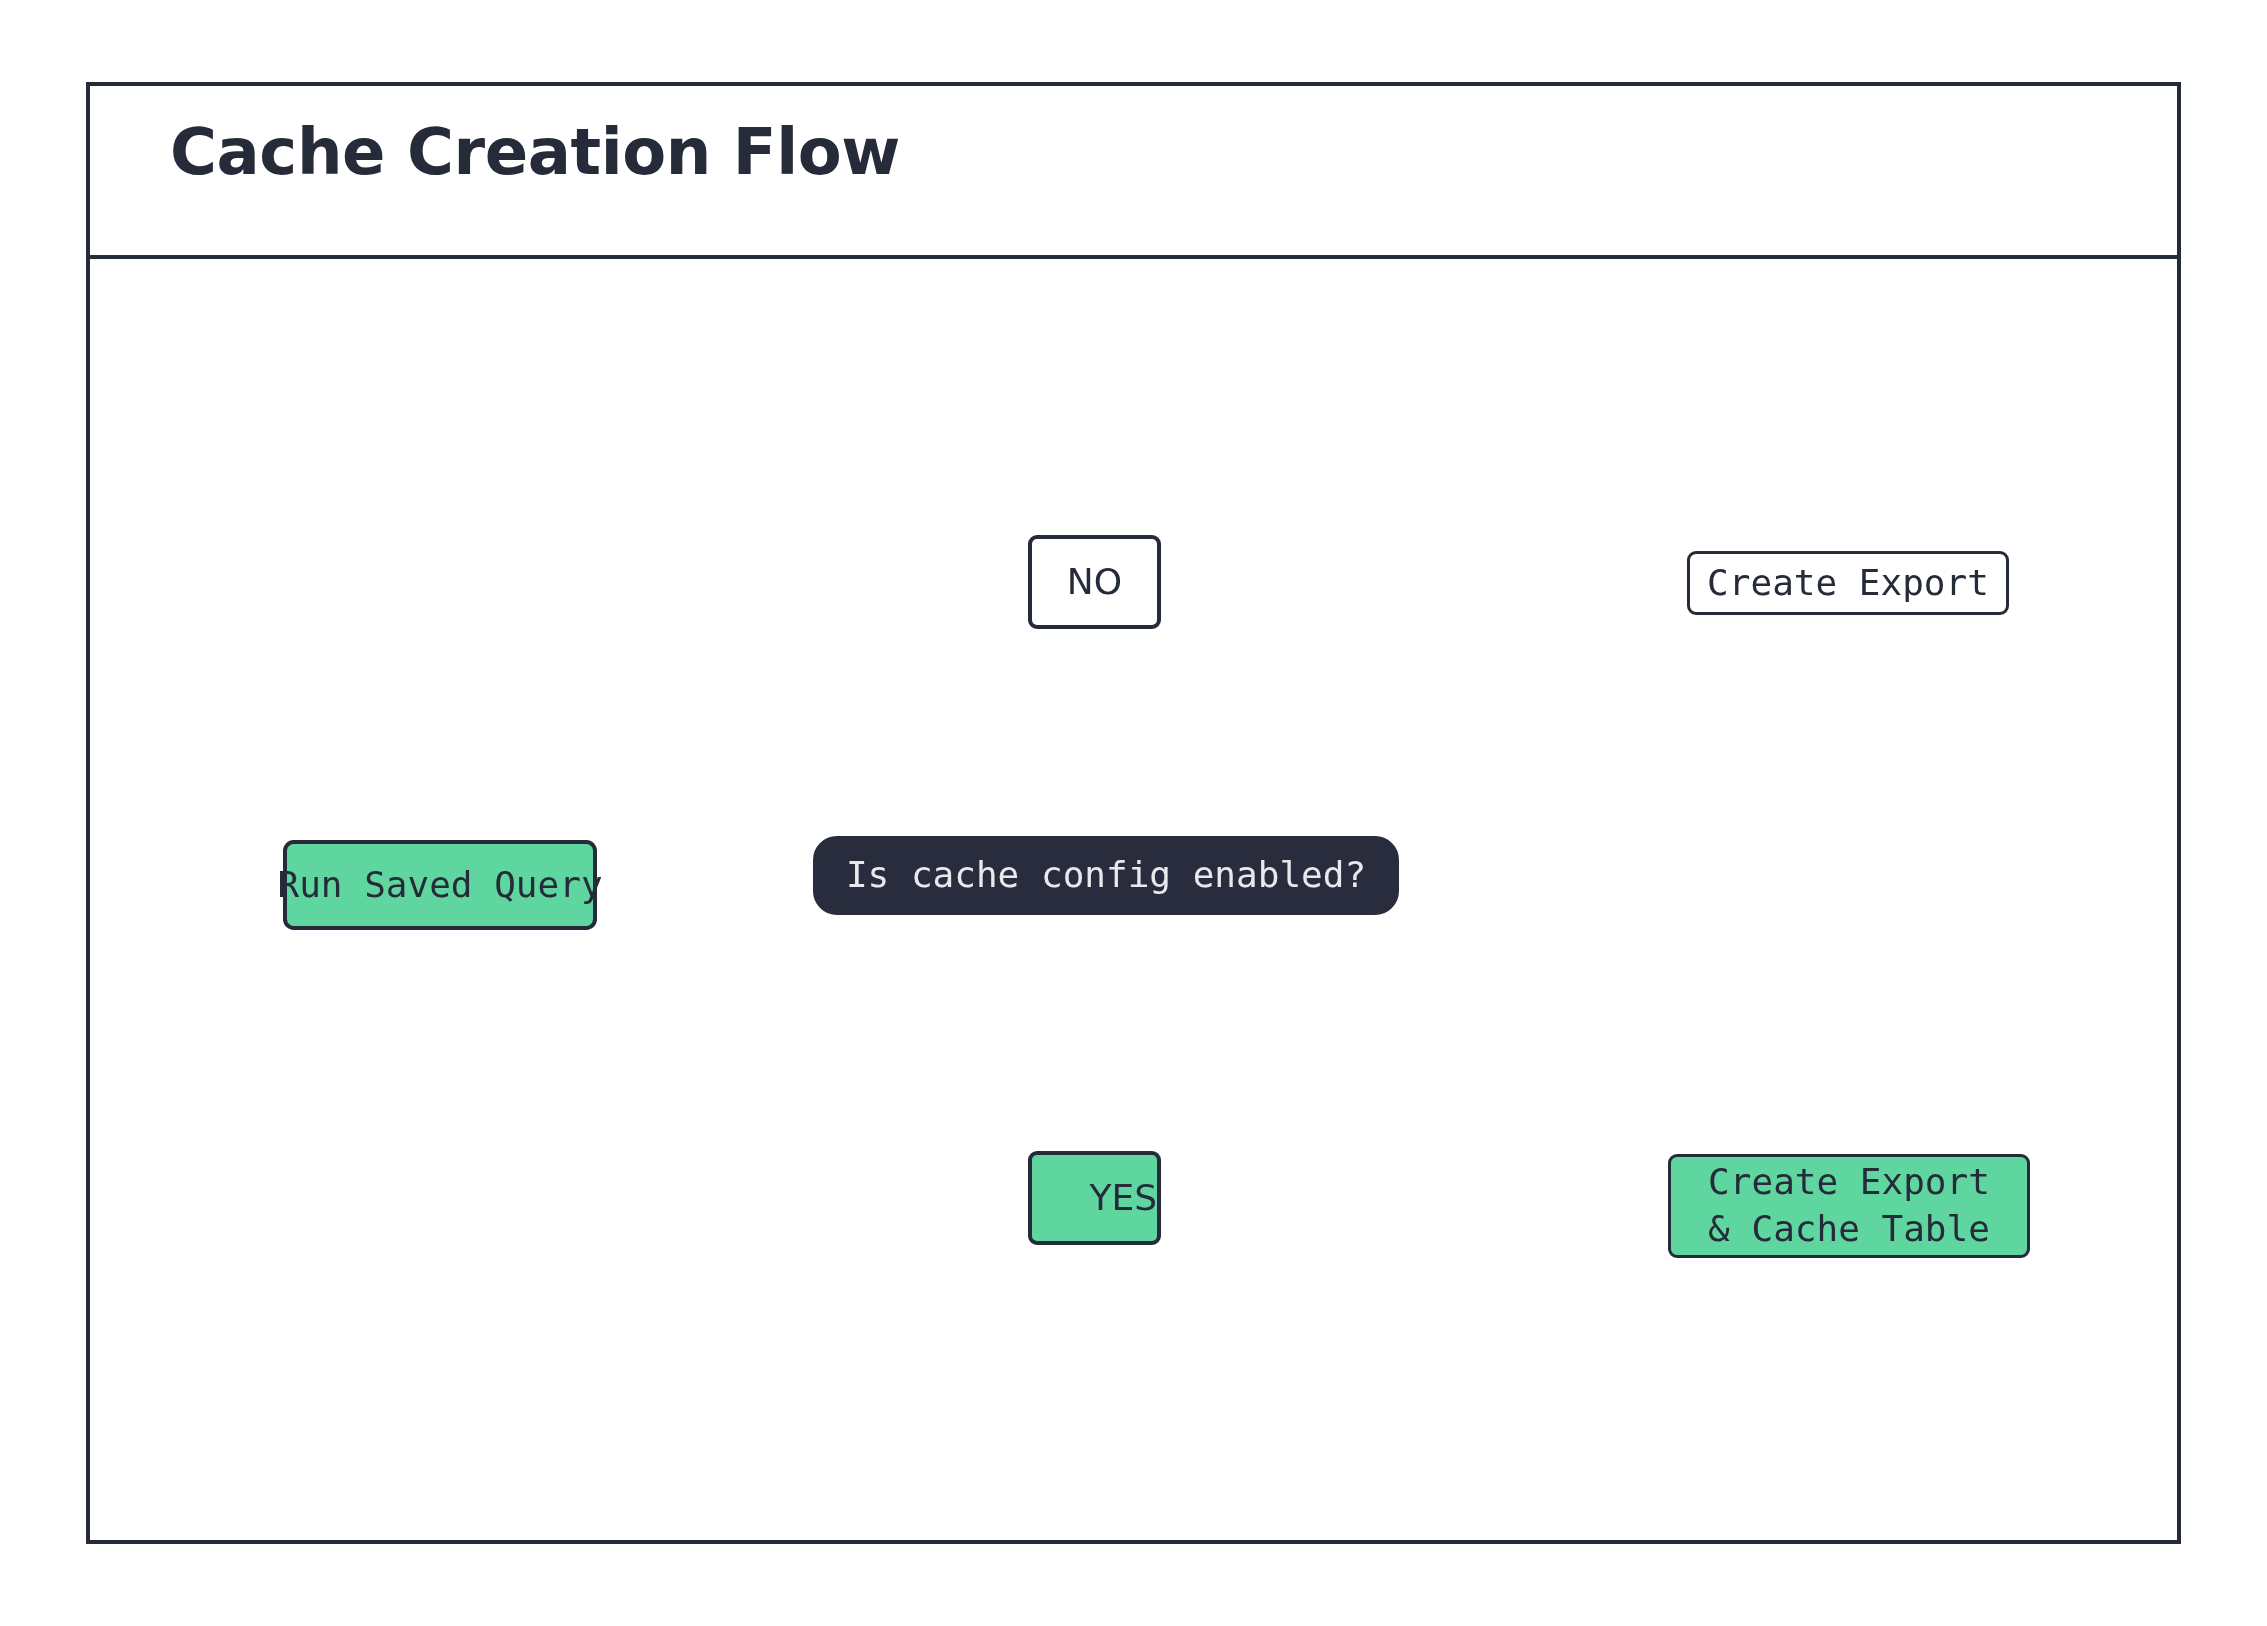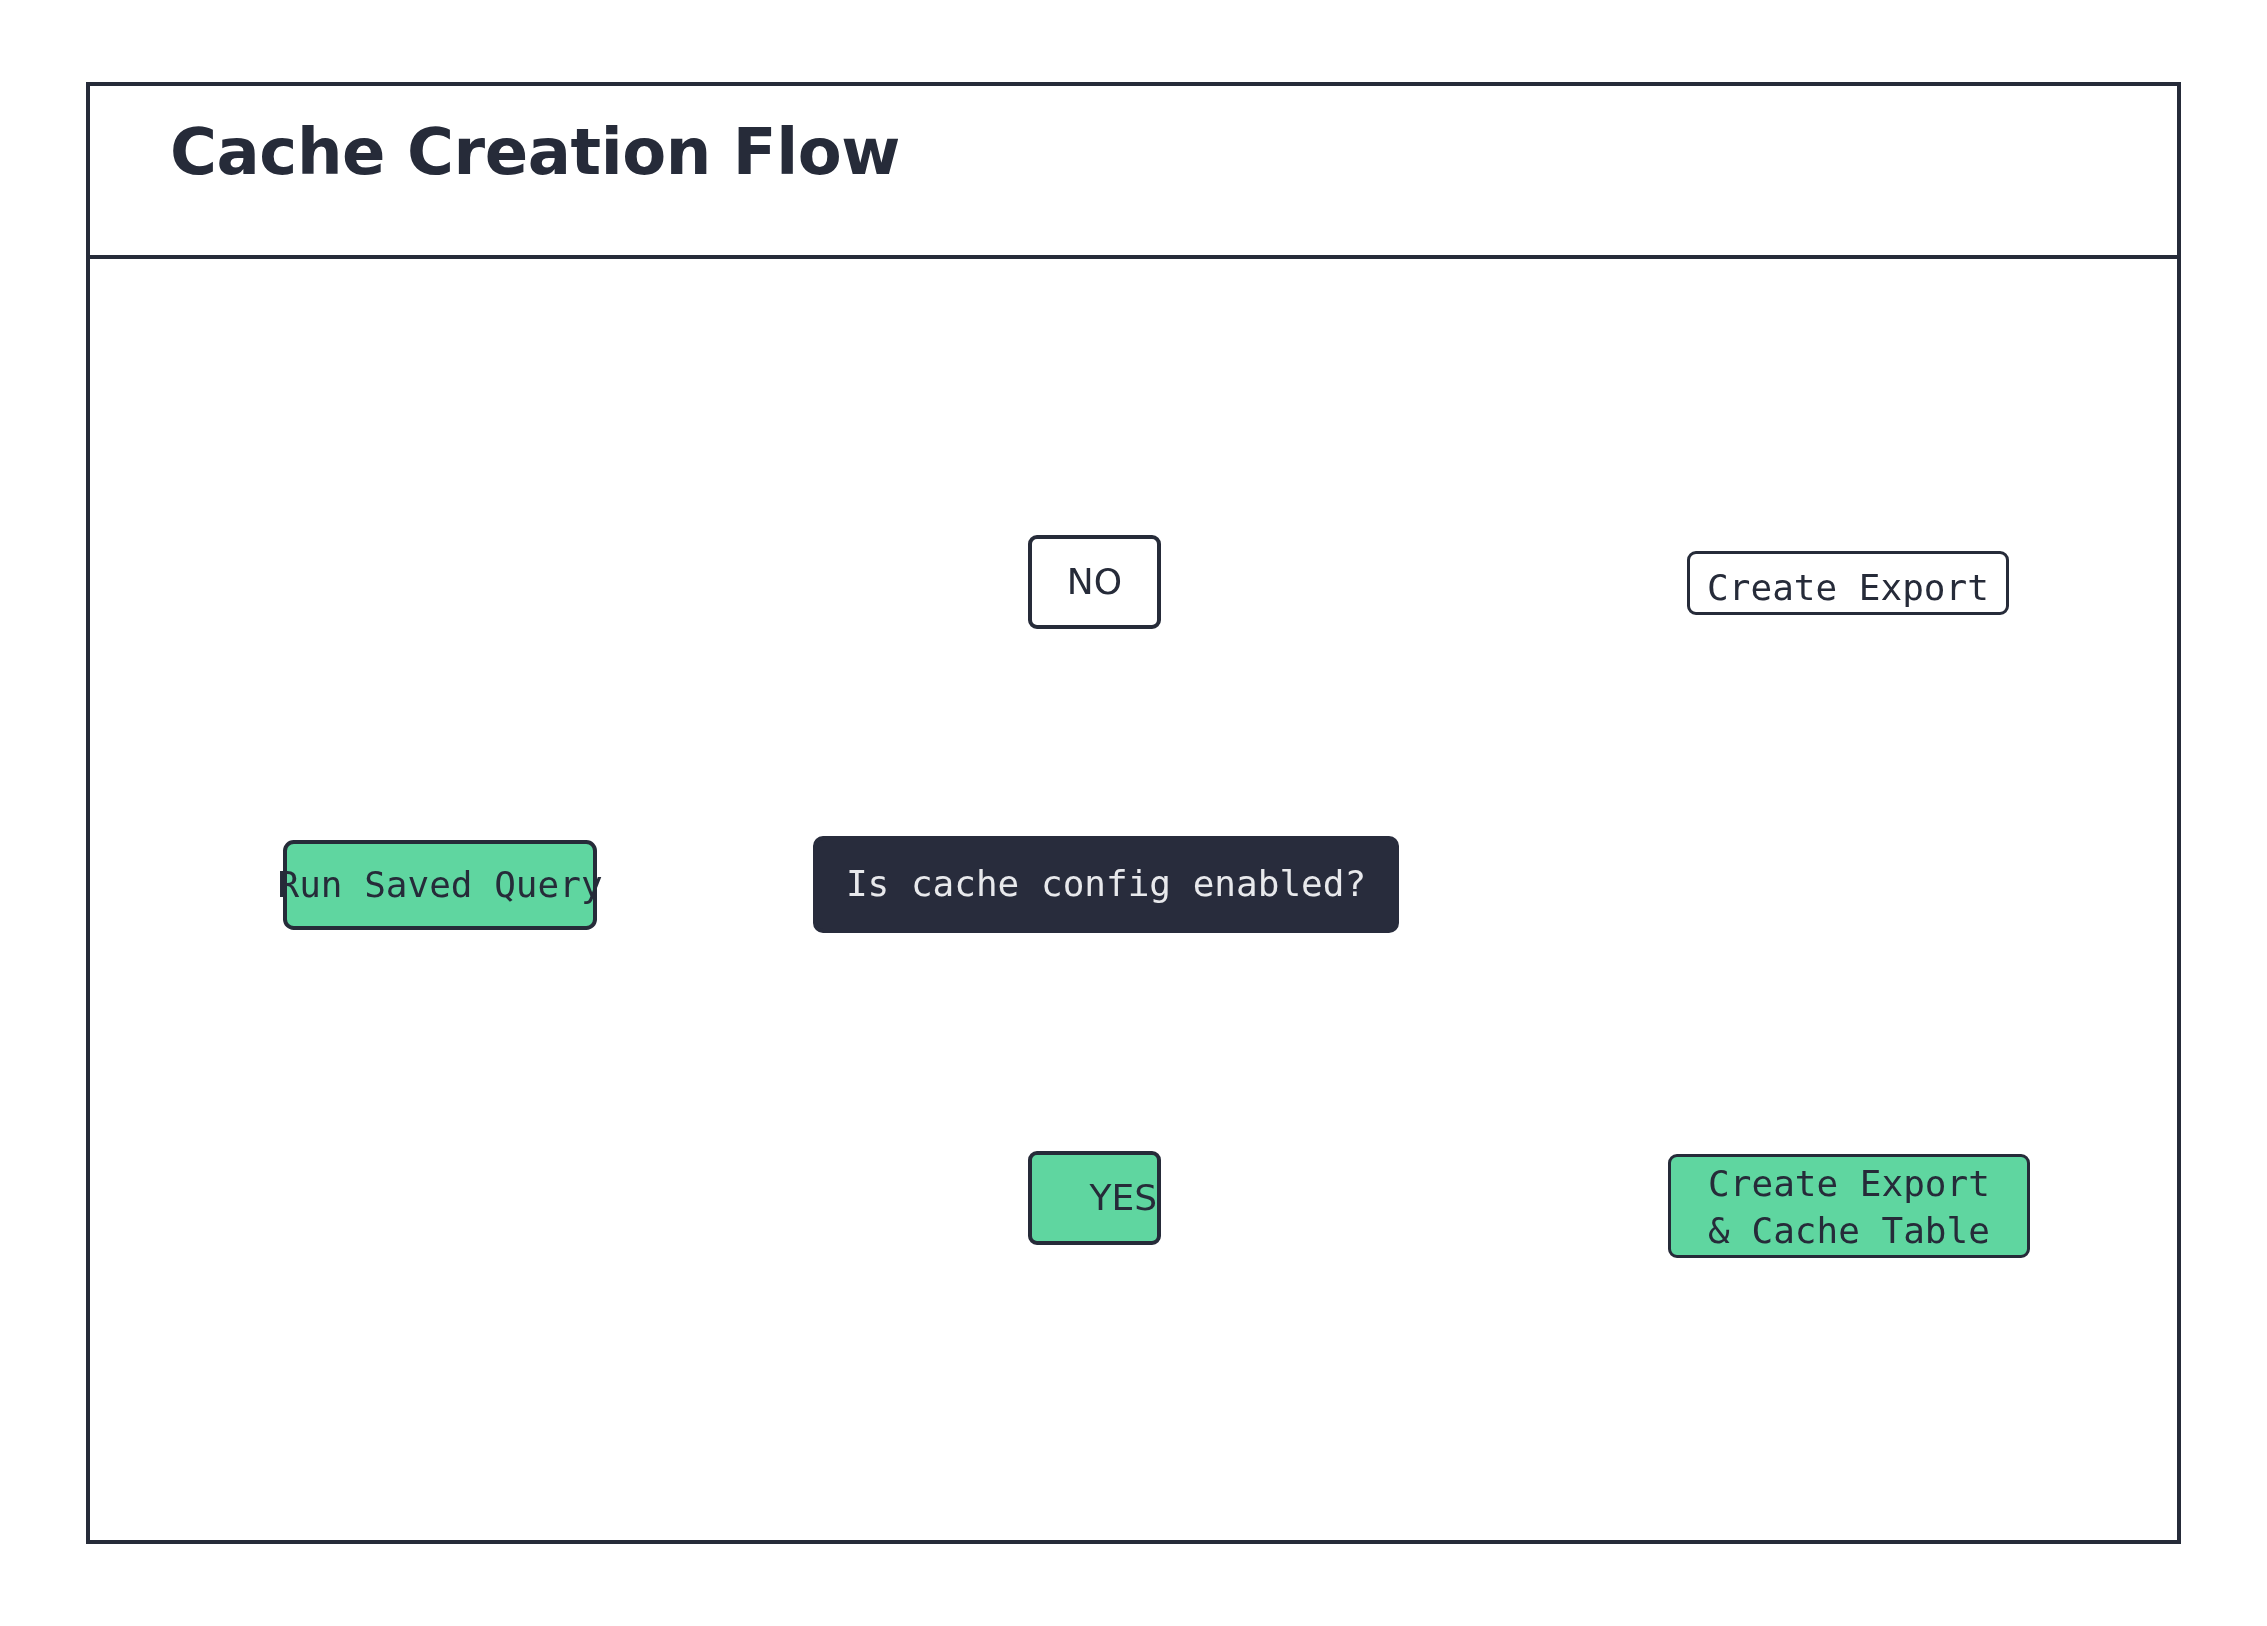--- a/index.html
+++ b/index.html
@@ -36,39 +36,39 @@
     font-size:36px;line-height:1.28;white-space:pre;
   }
 
   .node-start{
     left:283px;top:840px;width:314px;height:90px;
     background:#5fd6a0;
   }
   .node-start .lbl{color:#262b39;}
 
   .node-decision{
-    left:813px;top:836px;width:586px;height:97px;
-    background:#282c3c;border-color:#282c3c;border-radius:10px;
+    left:813px;top:836px;width:586px;height:79px;
+    background:#282c3c;border-color:#282c3c;border-radius:24px;
   }
   .node-decision .lbl{color:#e8e9ec;}
 
   .node-label-box{
     width:133px;height:94px;border-radius:9px;
   }
   .node-no{left:1028px;top:535px;background:#ffffff;}
   .node-yes{left:1028px;top:1151px;background:#5fd6a0;justify-content:flex-end;}
   .node-label-box .lbl{
     font-family:"DejaVu Sans","Liberation Sans",sans-serif;
     font-size:36px;font-weight:400;color:#262b39;
   }
 
   
   .cyl-label{
     position:absolute;box-sizing:border-box;
-    display:flex;align-items:flex-end;justify-content:center;
+    display:flex;align-items:center;justify-content:center;
     border:3.6px solid #262b39;border-radius:9px;text-align:center;
   }
   .cyl-label .lbl{
     font-family:"DejaVu Sans Mono","Liberation Mono",monospace;
     font-size:36px;line-height:1.30;color:#262b39;white-space:pre;
   }
   .cyl-label-top{
     left:1687px;top:551px;width:322px;height:64px;background:#ffffff;
   }
   .cyl-label-bottom{

